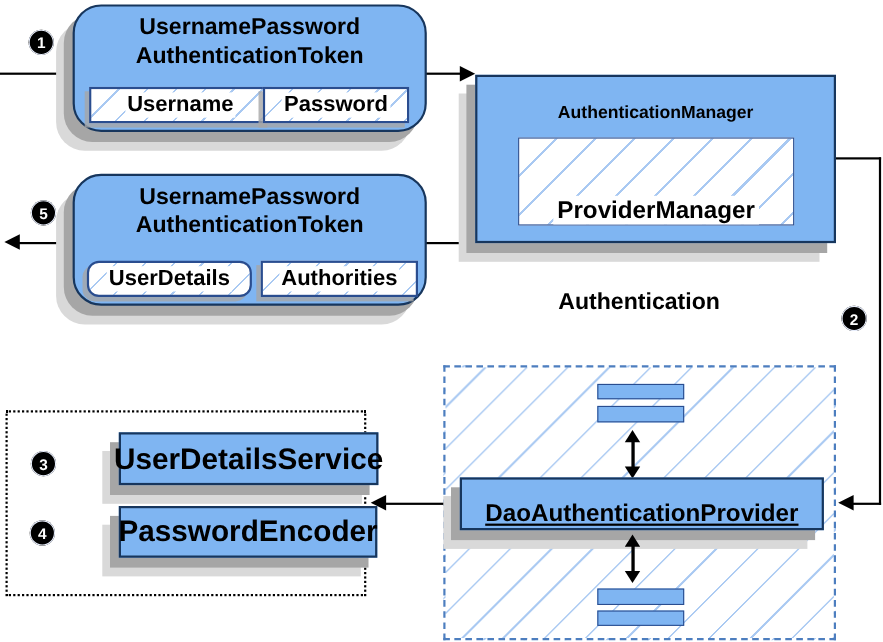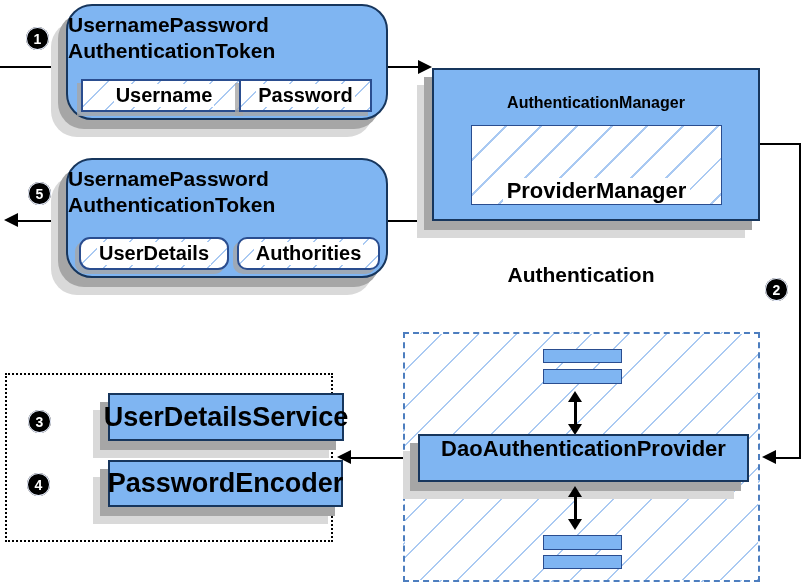--- a/index.html
+++ b/index.html
@@ -34,21 +34,21 @@
     border-bottom:11px solid var(--arrow);}
   .arr-down{position:absolute;width:0;height:0;z-index:3;
     border-left:7px solid transparent;border-right:7px solid transparent;
     border-top:11px solid var(--arrow);}
   .dvline{position:absolute;width:3px;background:var(--arrow);z-index:3;}
   
   .node{position:absolute;background:var(--node-fill);border:2px solid var(--node-border);
     box-sizing:border-box;z-index:2;
     box-shadow:-8px 9px 0 var(--shadow-dark),-15px 17px 0 var(--shadow-light);}
   .rounded{border-radius:26px;}
-  .node-title{font-weight:bold;font-size:21px;line-height:26px;text-align:left;padding-top:6px;}
+  .node-title{font-weight:bold;font-size:21px;line-height:26px;text-align:center;padding-top:6px;}
   .node-title-lg{font-weight:bold;font-size:16px;line-height:26px;text-align:center;padding-top:20px;}
   .hatchbox{position:absolute;background-color:#fff;box-sizing:border-box;
     border:2px solid var(--field-border);
     background-image:repeating-linear-gradient(135deg,rgba(0,0,0,0) 0 17px,var(--hatch-line) 17px 18.5px);
     display:flex;align-items:center;justify-content:center;z-index:3;
     box-shadow:-4px 4px 0 rgba(166,166,166,0.8);}
   .hatchbox .lbl{background:#fff;padding:0 2px;font-weight:bold;font-size:20px;white-space:nowrap;}
   .innerhatch{position:absolute;background-color:#fff;box-sizing:border-box;
     border:1.5px solid var(--field-border);
     background-image:repeating-linear-gradient(135deg,rgba(0,0,0,0) 0 23px,var(--hatch-line) 23px 25px);
@@ -56,23 +56,23 @@
   .innerhatch .lbl{background:#fff;padding:0 4px;font-weight:bold;font-size:22px;white-space:nowrap;}
   
   .dashedbox{position:absolute;box-sizing:border-box;border:2px dashed var(--dashed-border);
     background-color:#fff;
     background-image:repeating-linear-gradient(135deg,rgba(0,0,0,0) 0 25px,var(--hatch-line) 25px 26.5px);
     z-index:1;}
   .group-heading{position:absolute;font-weight:bold;font-size:21px;line-height:25px;text-align:center;z-index:2;}
   .bar{position:absolute;background:var(--node-fill);border:1.5px solid var(--field-border);
     box-sizing:border-box;z-index:3;}
   .provider-node{position:absolute;background:var(--node-fill);border:2px solid var(--node-border);
-    box-sizing:border-box;z-index:3;display:flex;align-items:flex-start;justify-content:center;
+    box-sizing:border-box;z-index:3;display:flex;align-items:flex-end;justify-content:center;
     font-weight:bold;font-size:22px;
-    box-shadow:-8px 9px 0 var(--shadow-dark),-15px 17px 0 var(--shadow-light);}
+    box-shadow:-8px 9px 0 var(--shadow-dark),-15px 17px 0 var(--shadow-light);text-decoration:underline;}
   .dottedbox{position:absolute;box-sizing:border-box;border:2px dotted #000;background:#fff;z-index:1;}
   .service-node{position:absolute;background:var(--node-fill);border:2px solid var(--node-border);
     box-sizing:border-box;z-index:3;display:flex;align-items:center;justify-content:center;
     font-weight:bold;font-size:27px;
     box-shadow:-8px 9px 0 var(--shadow-dark),-15px 17px 0 var(--shadow-light);margin-left:35px;}
   
   .step{position:absolute;width:23px;height:23px;border-radius:50%;background:var(--step-bg);
     color:var(--step-fg);display:flex;align-items:center;justify-content:center;
     font-weight:bold;font-size:14px;z-index:4;box-shadow:0 0 0 1px #e8eefc inset;}
 </style>
@@ -113,21 +113,21 @@
   </div>
 
   <div class="node rounded" style="left:66px;top:158px;width:322px;height:120px;">
     <div class="node-title">
       <div>UsernamePassword</div>
       <div>AuthenticationToken</div>
     </div>
     <div class="hatchbox" style="left:11px;top:77px;width:150px;height:33px;border-radius:11px;">
       <span class="lbl">UserDetails</span>
     </div>
-    <div class="hatchbox" style="left:169px;top:77px;width:143px;height:33px;border-radius:10px;">
+    <div class="hatchbox" style="left:169px;top:77px;width:143px;height:33px;">
       <span class="lbl">Authorities</span>
     </div>
   </div>
 
   <div class="group-heading" style="left:431px;top:262px;width:300px;">
     <div>Authentication</div>
   </div>
 
   <div class="dashedbox" style="left:403px;top:332px;width:357px;height:250px;"></div>
 

